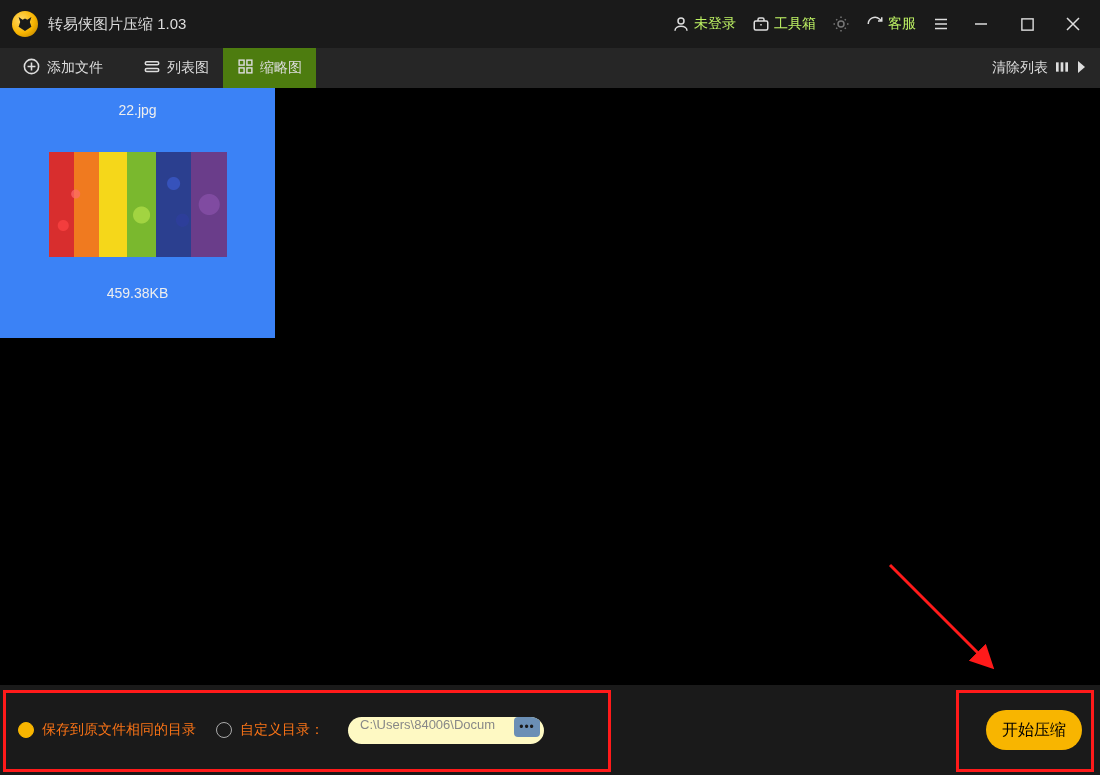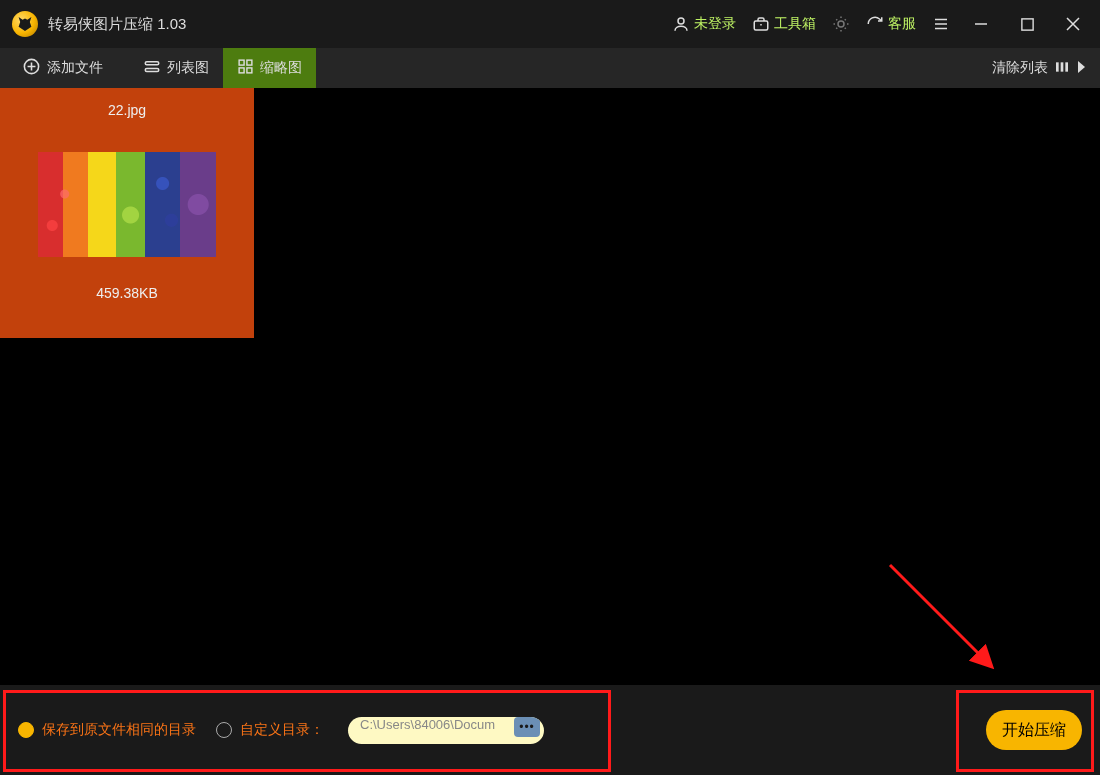--- a/index.html
+++ b/index.html
@@ -115,23 +115,23 @@
     
     .content {
       position: relative;
       height: 597px;
       background: #000;
     }
     .file-card {
       position: absolute;
       left: 0;
       top: 0;
-      width: 254px;
+      width: 275px;
       height: 250px;
-      background: #c2410c;
+      background: #3b82f6;
       display: flex;
       flex-direction: column;
       align-items: center;
       padding-top: 14px;
     }
     .file-name {
       font-size: 14px;
       color: #eee;
       margin-bottom: 34px;
     }

